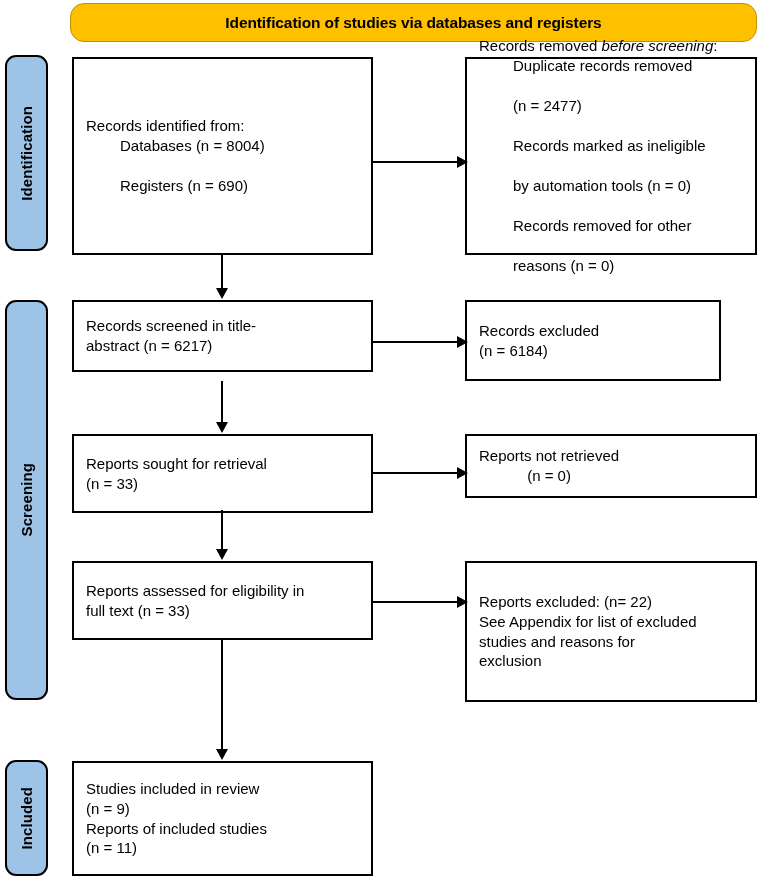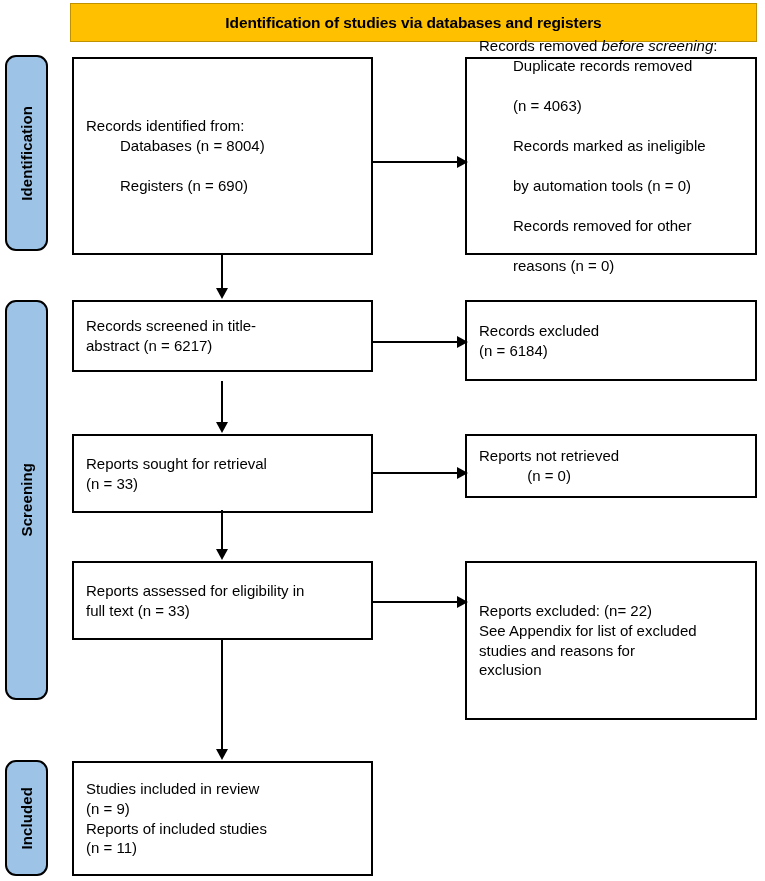--- a/index.html
+++ b/index.html
@@ -1,20 +1,20 @@
 <!DOCTYPE html>
 <html><head>
 <meta charset="utf-8">
 <style>
   html,body{margin:0;padding:0;background:#fff;}
   body{width:765px;height:881px;position:relative;overflow:hidden;
        font-family:"Liberation Sans","DejaVu Sans",sans-serif;color:#000;}
 
   .banner{position:absolute;left:70px;top:3px;width:687px;height:39px;
-          background:#FFC000;border:1.5px solid #BF9000;border-radius:0;
+          background:#FFC000;border:1.5px solid #BF9000;border-radius:14px;
           box-sizing:border-box;display:flex;align-items:center;justify-content:center;}
   .banner span{font-size:15.5px;font-weight:bold;letter-spacing:-0.1px;color:#000;}
 
   .stage{position:absolute;left:5px;width:43px;background:#9DC3E6;
          border:2px solid #000;border-radius:11px;box-sizing:border-box;
          display:flex;align-items:center;justify-content:center;}
   .stage span{writing-mode:vertical-rl;transform:rotate(180deg);
               font-size:15px;font-weight:bold;letter-spacing:0.1px;white-space:nowrap;}
 
   .stage-identification{top:55px;height:196px;}
@@ -23,25 +23,25 @@
 
   .box{position:absolute;background:#fff;border:2px solid #000;
        box-sizing:border-box;display:flex;align-items:center;}
   .box .txt{font-size:15px;line-height:1.33;padding:0 12px;white-space:pre-line;}
   .box .txt i{font-style:italic;}
   .indent{display:block;padding-left:34px;}
 
   .b-identified   {left:72px; top:57px;  width:301px;height:198px;}
   .b-removed      {left:465px;top:57px;  width:292px;height:198px;}
   .b-screened     {left:72px; top:300px; width:301px;height:72px;}
-  .b-excluded     {left:465px;top:300px; width:292px;height:81px;}
+  .b-excluded     {left:465px;top:300px; width:256px;height:81px;}
   .b-sought       {left:72px; top:434px; width:301px;height:79px;}
   .b-notretrieved {left:465px;top:434px; width:292px;height:64px;text-align:center;}
   .b-assessed     {left:72px; top:561px; width:301px;height:79px;}
-  .b-repexcluded  {left:465px;top:561px; width:292px;height:159px;}
+  .b-repexcluded  {left:465px;top:561px; width:292px;height:141px;}
   .b-included     {left:72px; top:761px; width:301px;height:115px;}
 
   .arrow{position:absolute;}
   .arrow .line{position:absolute;background:#000;}
   .arrow .head{position:absolute;width:0;height:0;}
 
   
   .v .line{left:0;top:0;width:1.6px;}
   .v .head{left:-5.2px;border-left:6px solid transparent;
            border-right:6px solid transparent;border-top:11px solid #000;}
@@ -82,21 +82,21 @@
     <span>Records identified from:</span>
     <span class="indent">Databases (n = 8004)</span>
     <span class="indent">Registers (n = 690)</span>
   </div>
 </div>
 
 <div class="box b-removed">
   <div class="txt">
     <span>Records removed </span><i>before screening</i><span>:</span>
     <span class="indent">Duplicate records removed</span>
-    <span class="indent">(n = 4063)</span>
+    <span class="indent">(n = 2477)</span>
     <span class="indent">Records marked as ineligible</span>
     <span class="indent">by automation tools (n = 0)</span>
     <span class="indent">Records removed for other</span>
     <span class="indent">reasons (n = 0)</span>
   </div>
 </div>
 
 <div class="box b-screened">
   <div class="txt">Records screened in title-
 abstract (n = 6217)</div>

